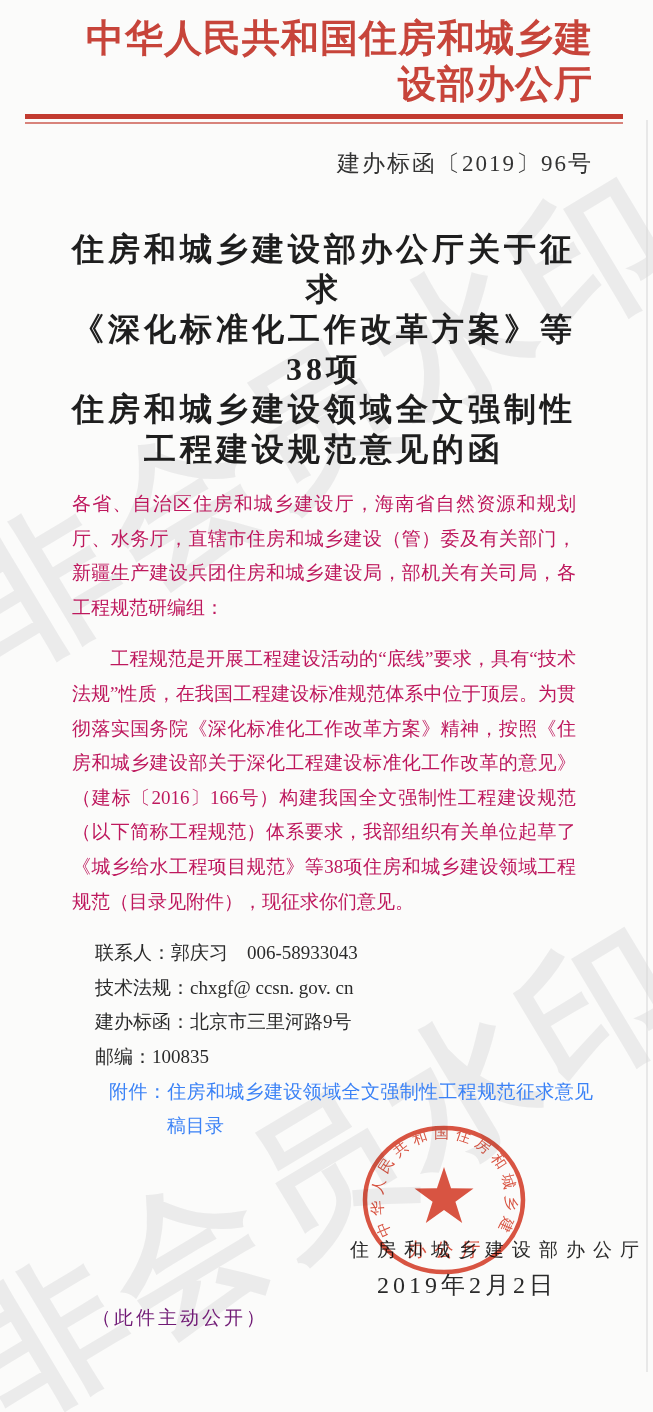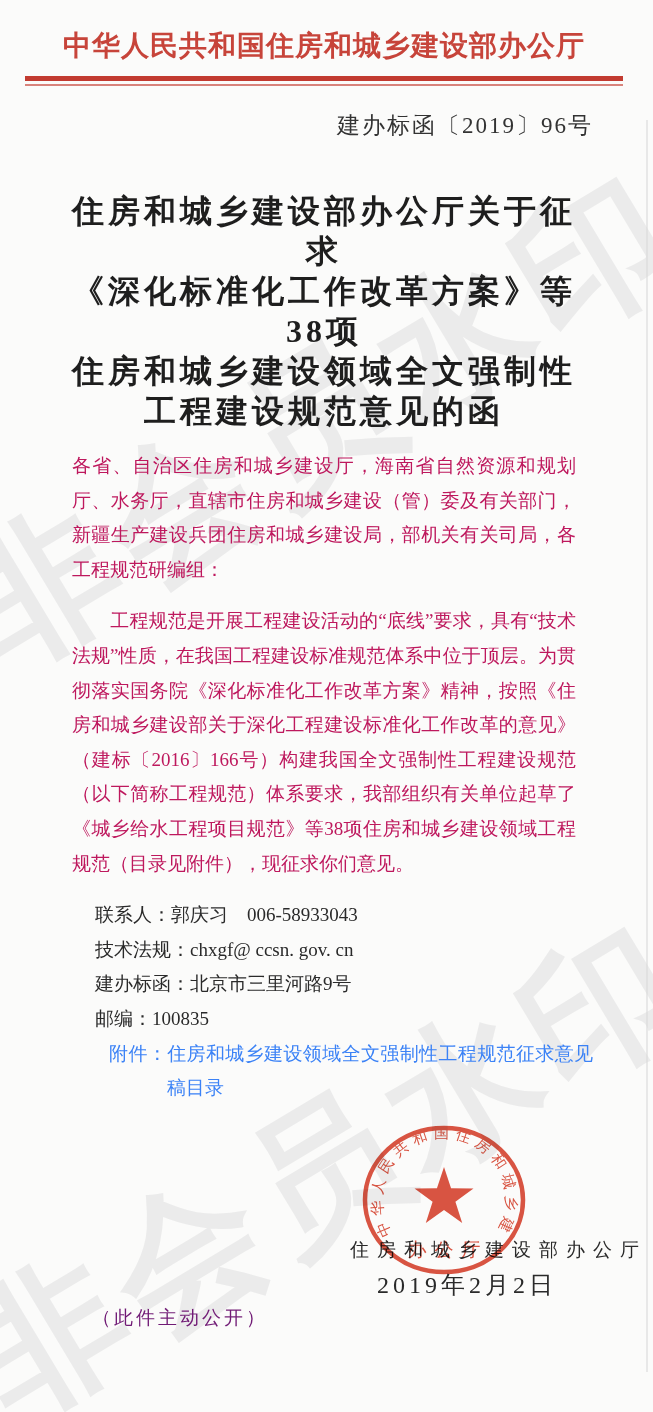--- a/index.html
+++ b/index.html
@@ -23,23 +23,23 @@
     font-family:"Liberation Sans","DejaVu Sans",sans-serif;
     font-size:150px;letter-spacing:10px;white-space:nowrap;
     color:#ebebeb;font-weight:bold;
     pointer-events:none;user-select:none;
   }
   .wm1{left:322px;top:422px;transform:translate(-50%,-50%) rotate(-31deg);}
   .wm2{left:330px;top:1172px;transform:translate(-50%,-50%) rotate(-31deg);}
   
   .content{position:relative;z-index:1;padding:0 60px 0 55px;}
   .org-title{
-    margin:0;padding-top:23px;
-    text-align:center;
-    font-size:28px;font-weight:bold;letter-spacing:1px;
+    margin:0;padding-top:15px;
+    text-align:right;
+    font-size:38px;font-weight:bold;letter-spacing:1px;
     color:#c7443a;line-height:46px;
   }
   .redline{margin:7px -30px 0 -30px;}
   .redline .thick{height:5px;background:#c23b30;}
   .redline .thin{height:2px;background:#d8837b;margin-top:3px;}
   .doc-number{
     margin-top:24px;
     text-align:right;
     font-size:23px;letter-spacing:2px;color:#333;
   }

